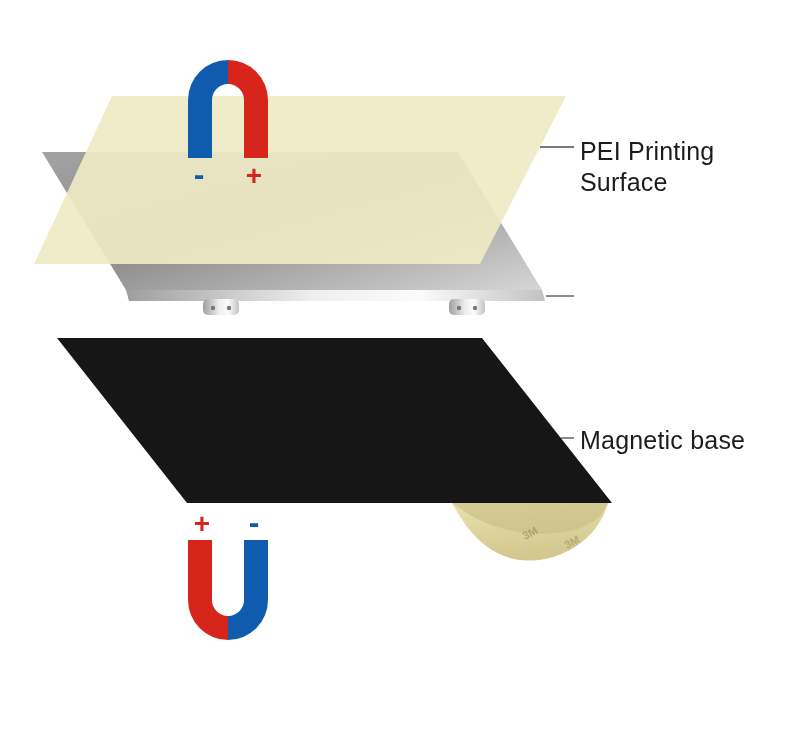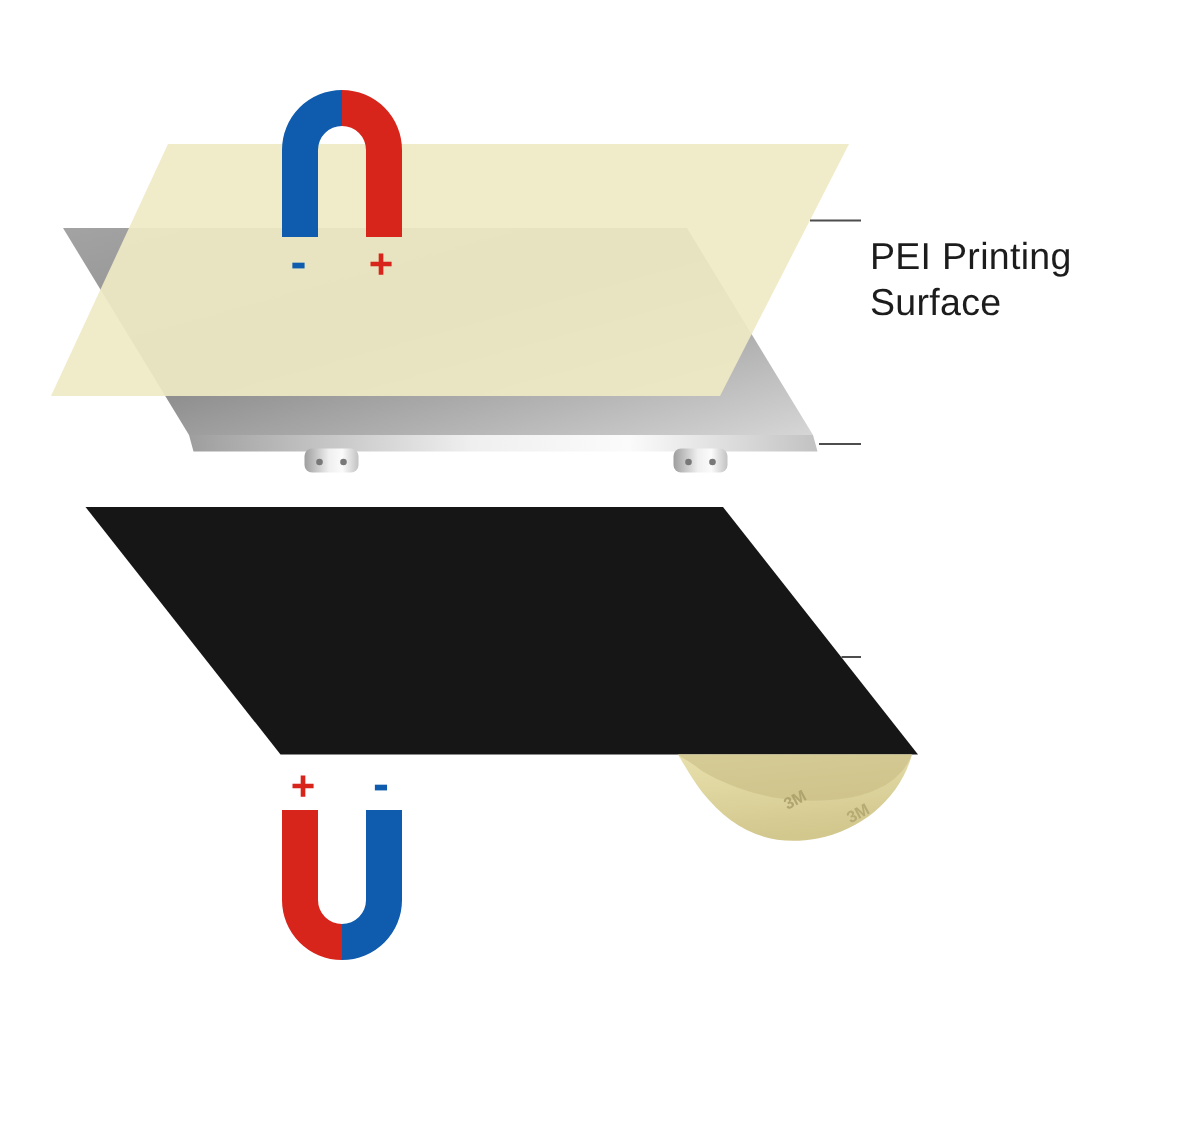--- a/index.html
+++ b/index.html
@@ -19,21 +19,20 @@
     position: absolute;
     left: 0;
     top: 0;
   }
   .label {
     position: absolute;
     font-size: 25px;
     line-height: 1.24;
     color: #1c1c1c;
     letter-spacing: 0.2px;
-    margin-top: 20px;
   }
   #label-pei      { left: 580px; top: 136px; width: 185px; }
   #label-flexible { left: 580px; top: 283px; white-space: nowrap; }
   #label-magnetic { left: 580px; top: 425px; white-space: nowrap; }
 </style>
 </head>
 <body>
 
 <div class="canvas">
 
@@ -102,13 +101,14 @@
       <text x="202" y="533" font-size="28" font-weight="bold" text-anchor="middle" font-family="Liberation Sans, sans-serif" fill="#d8251c">+</text>
       <text x="254" y="533" font-size="32" font-weight="bold" text-anchor="middle" font-family="Liberation Sans, sans-serif" fill="#0f5bad">-</text>
     </g>
 
     <line x1="540" y1="147" x2="574" y2="147" stroke-width="1.3" stroke="#4d4d4d"></line>
     <line x1="546" y1="296" x2="574" y2="296" stroke-width="1.3" stroke="#4d4d4d"></line>
     <line x1="561" y1="438" x2="574" y2="438" stroke-width="1.3" stroke="#4d4d4d"></line>
   </svg>
 
   <div class="label" id="label-pei">PEI Printing Surface</div>
+  <div class="label" id="label-magnetic">Magnetic base</div>
 </div>
 
 </body></html>

